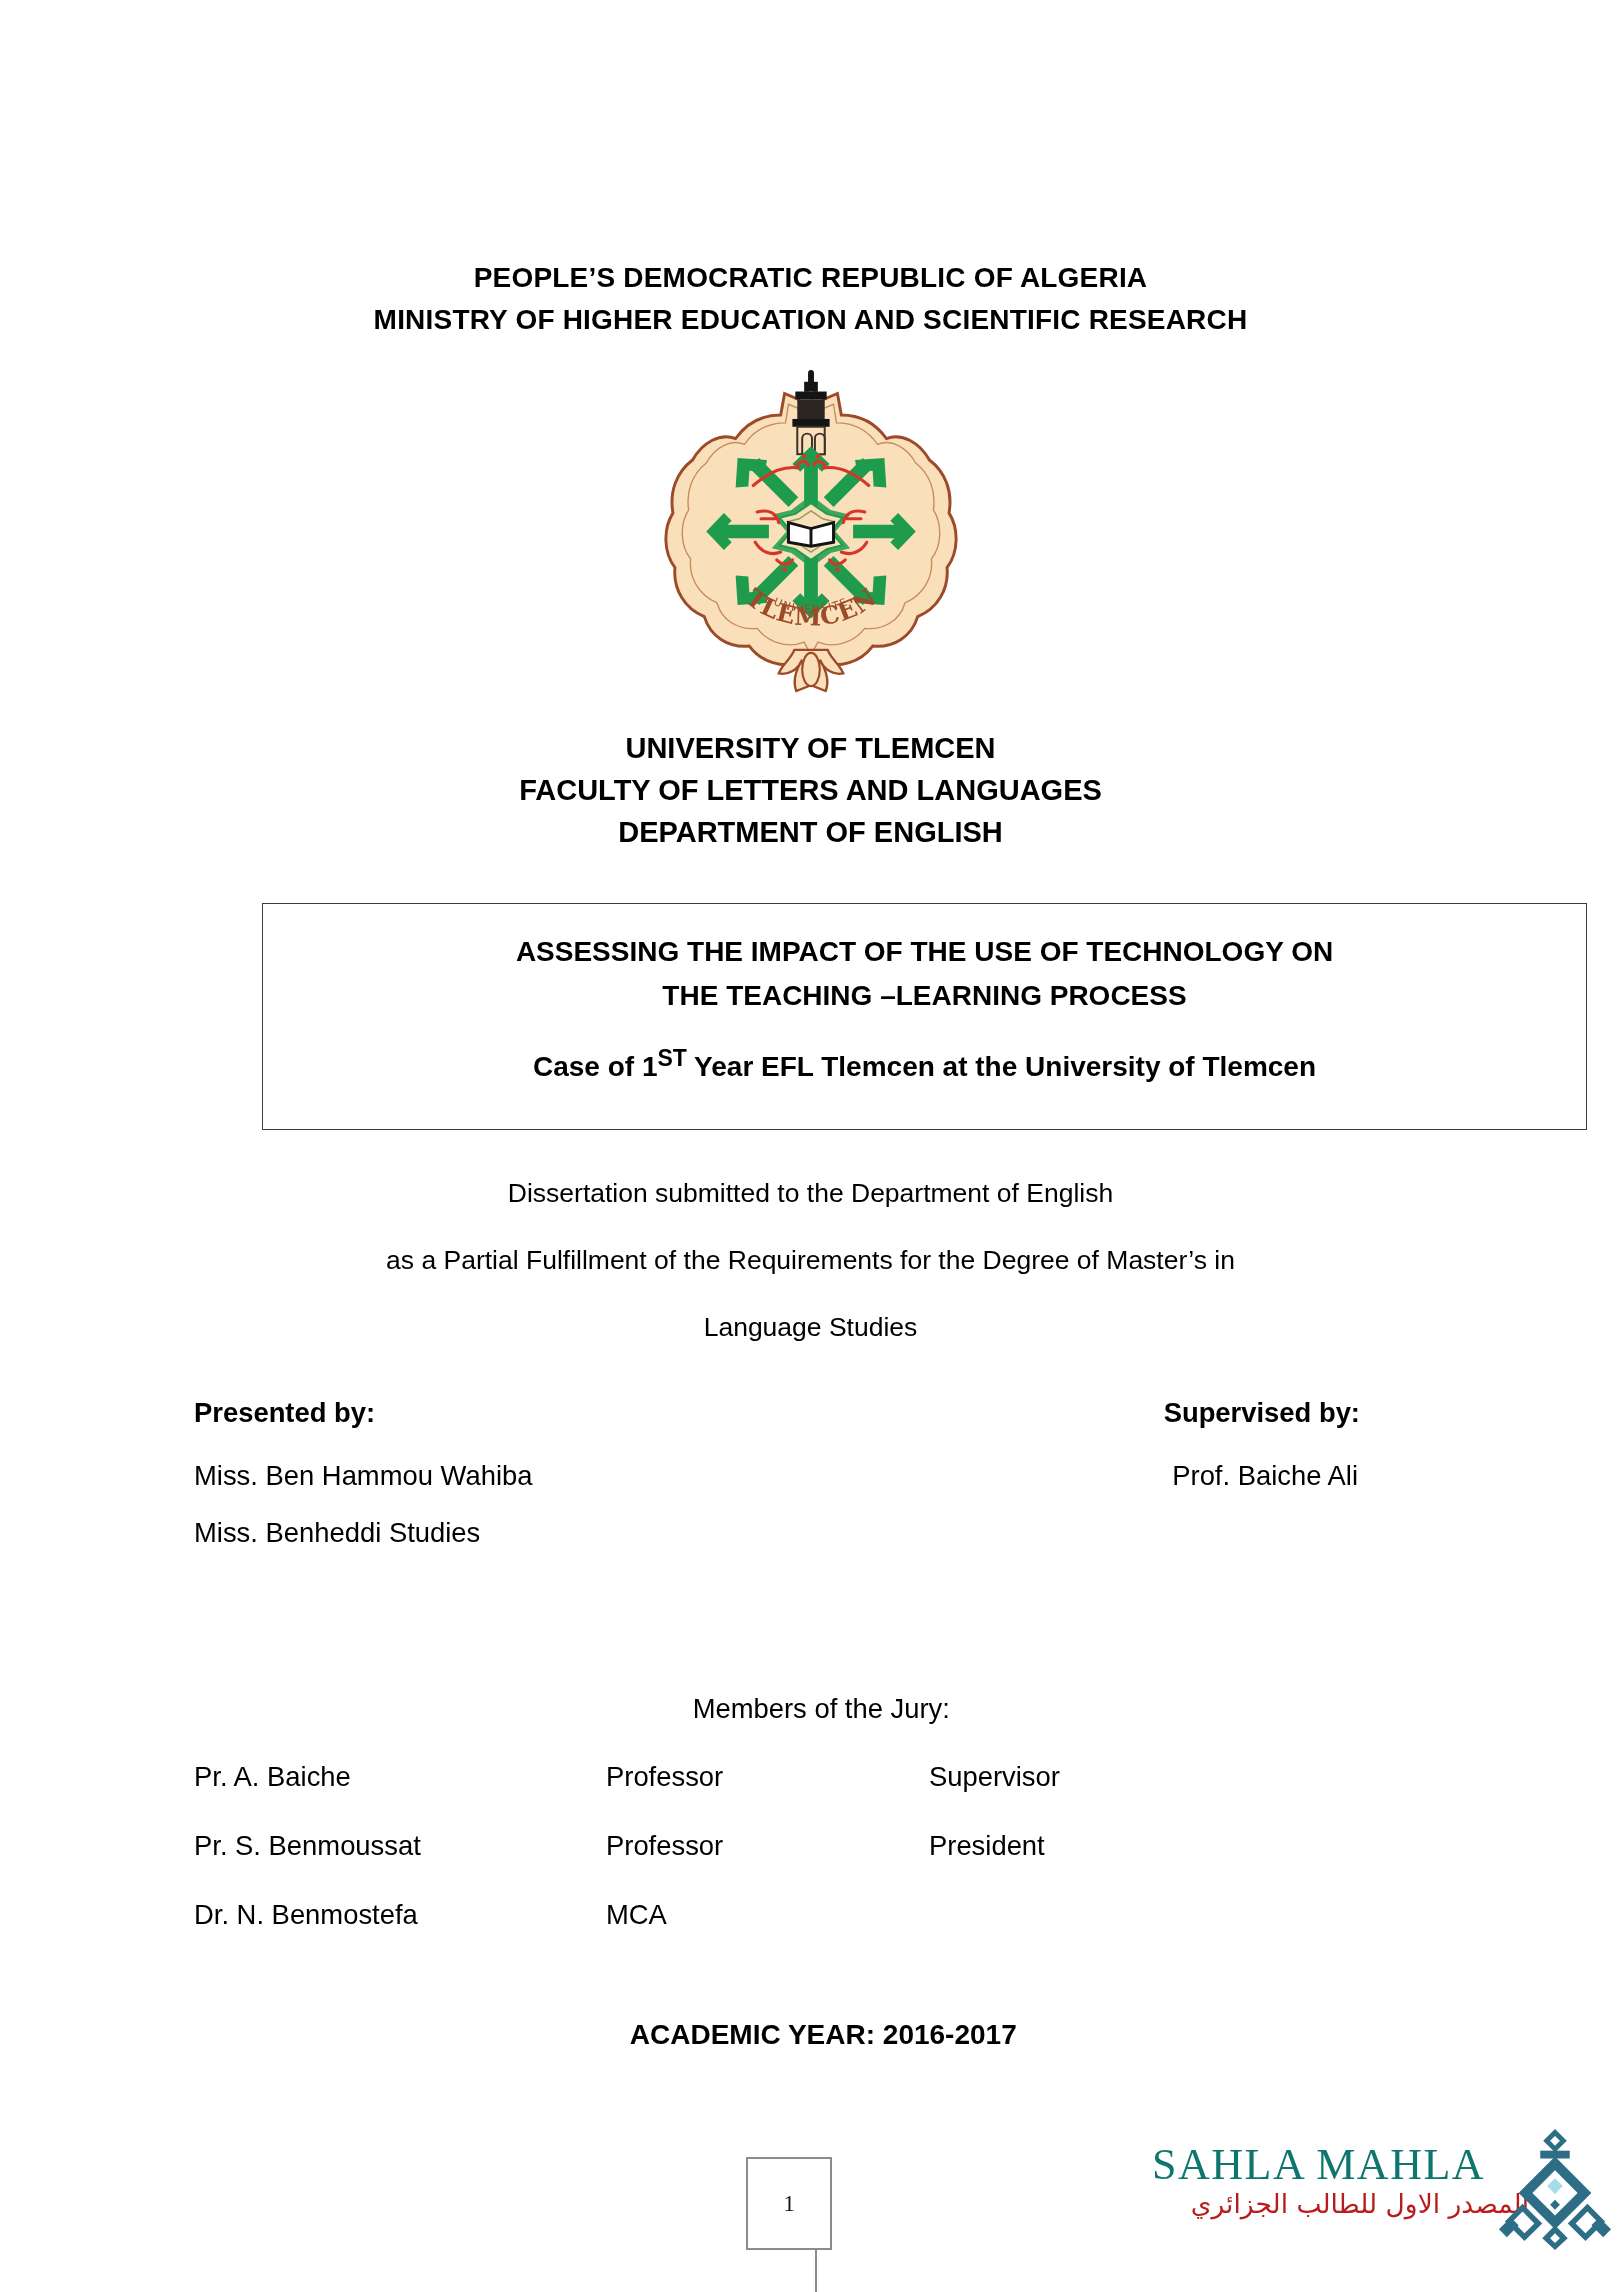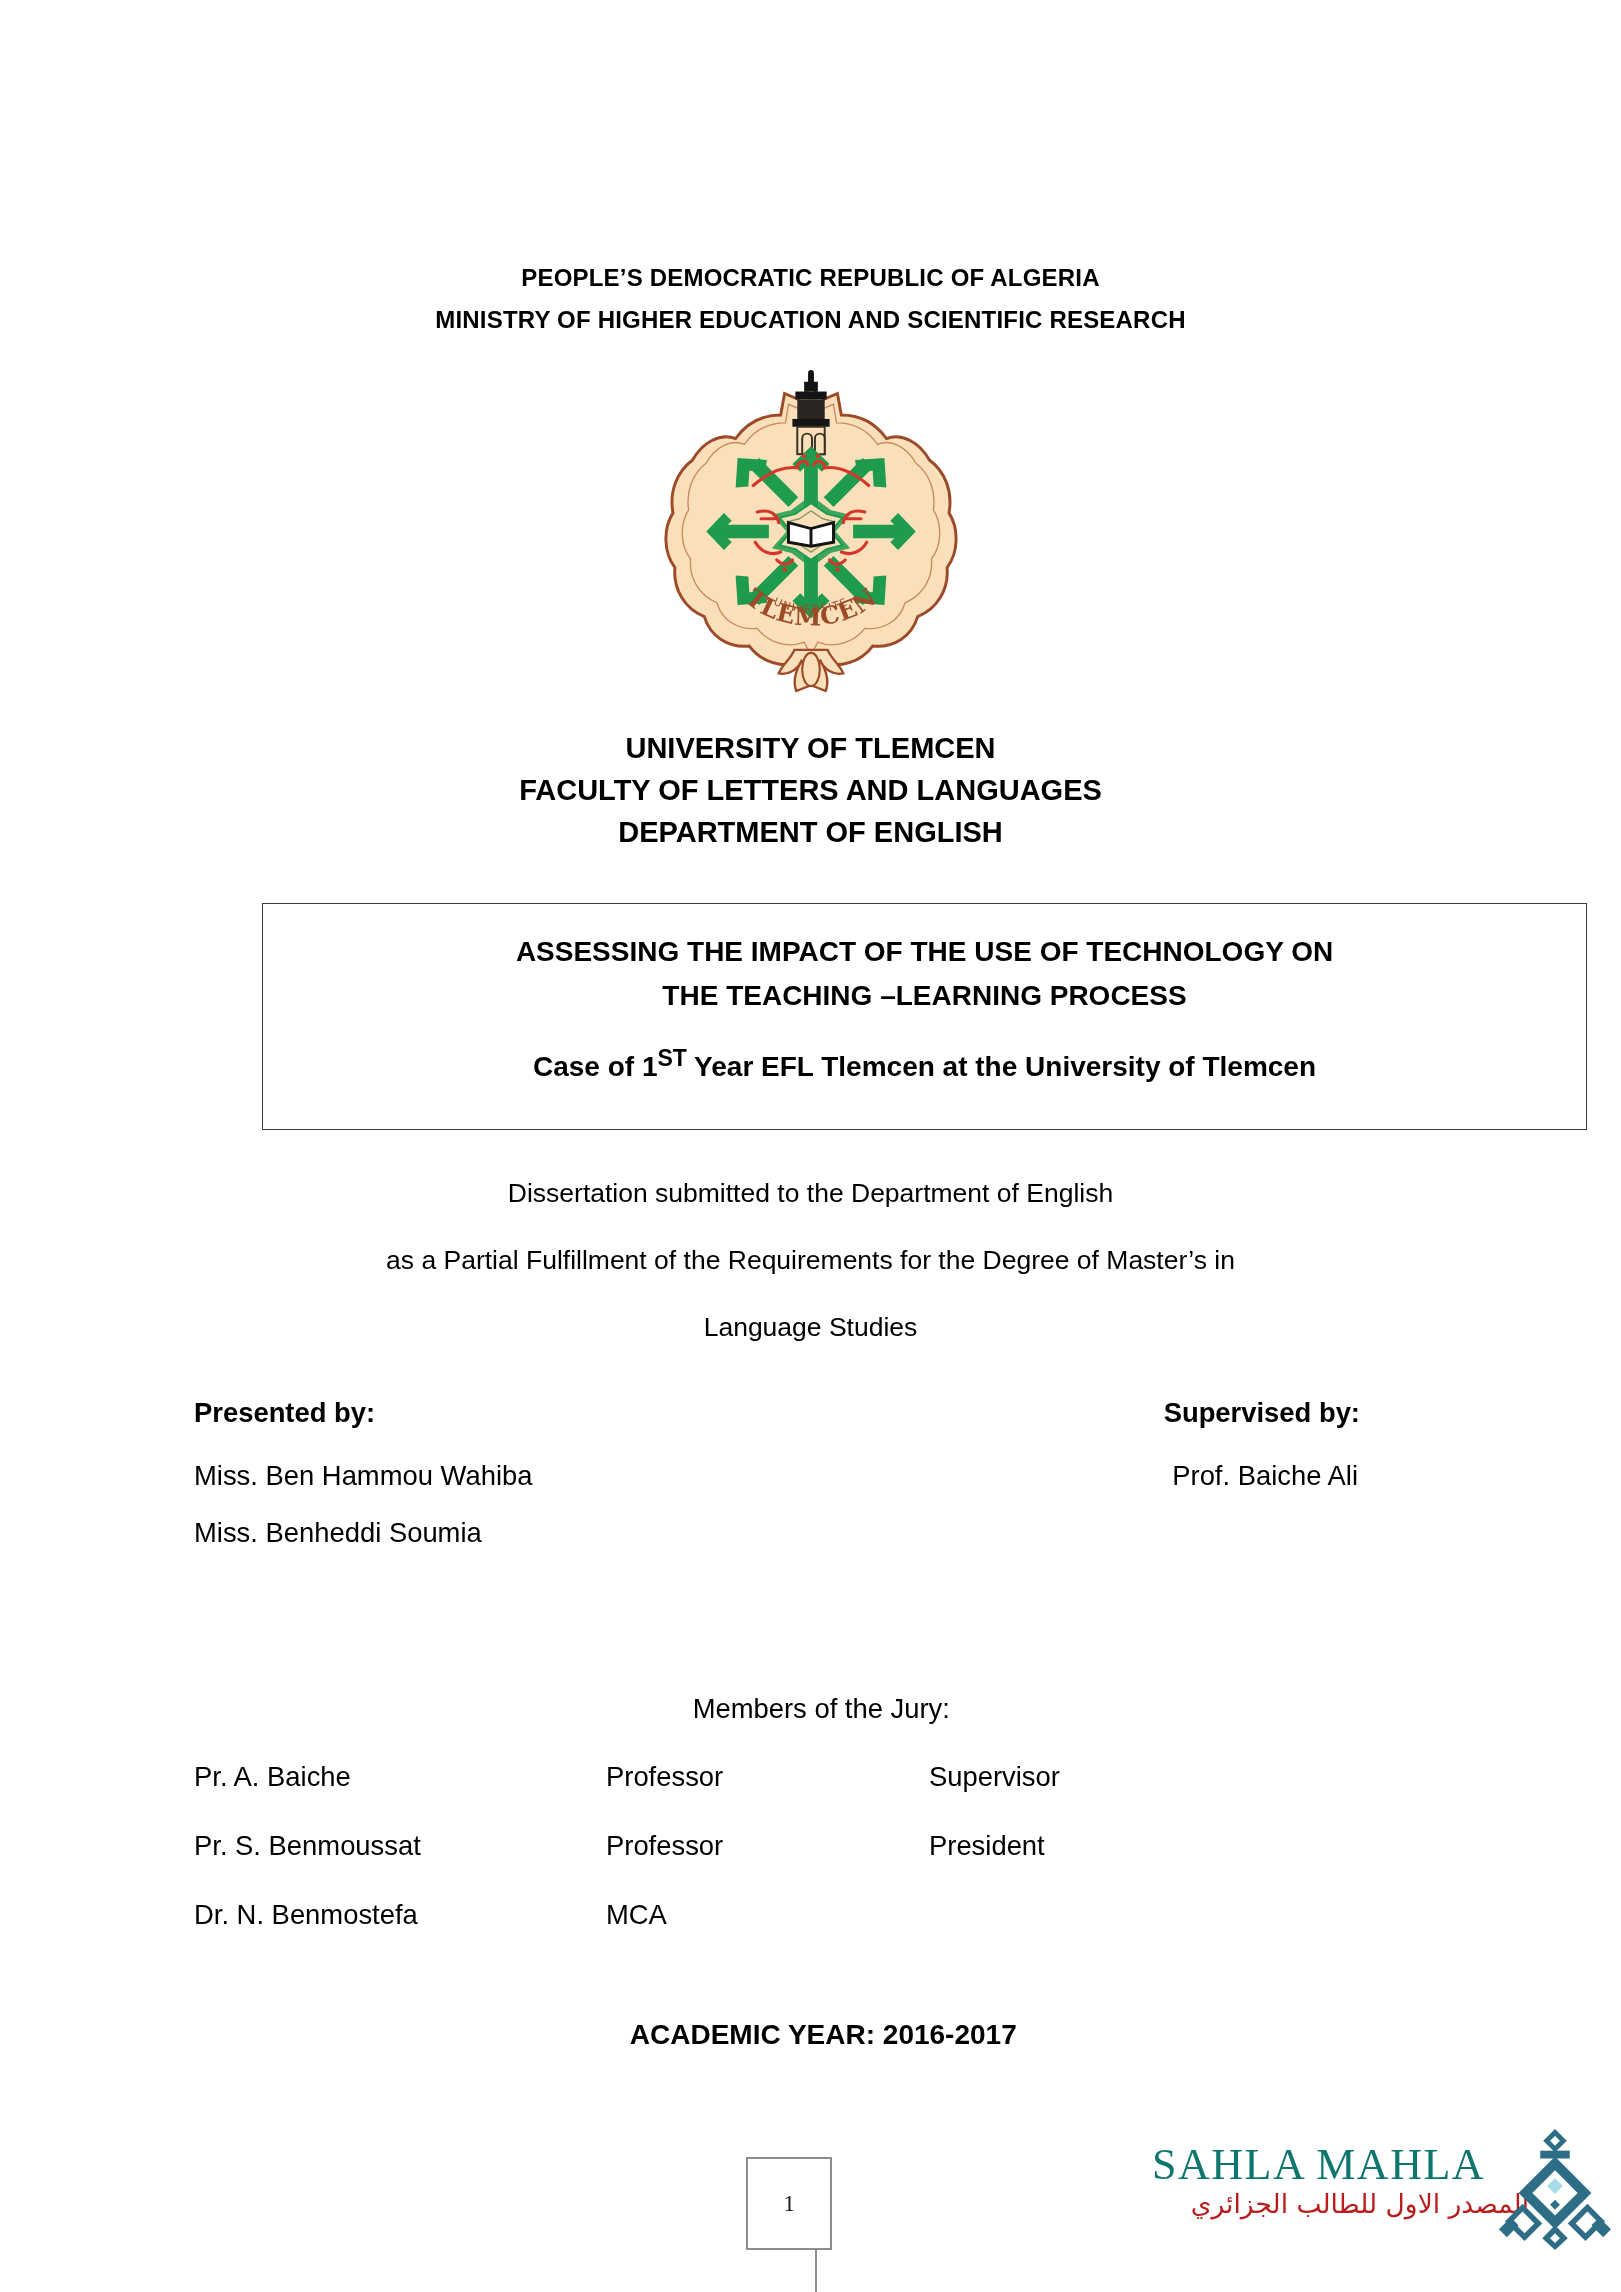--- a/index.html
+++ b/index.html
@@ -21,21 +21,21 @@
 
   
   .ministry-header {
     position: absolute;
     top: 257px;
     left: 0;
     width: 1621px;
     text-align: center;
   }
   .ministry-header .line {
-    font-size: 24px;
+    font-size: 28px;
     font-weight: bold;
     letter-spacing: 0.2px;
     line-height: 42px;
     white-space: nowrap;
   }
 
   
   .emblem-wrap {
     position: absolute;
     top: 370px;
@@ -422,21 +422,21 @@
   <div class="credits">
     <div class="credits-row credits-heading-row">
       <div class="label">Presented by:</div>
       <div class="label">Supervised by:</div>
     </div>
     <div class="credits-row credits-name-row">
       <div class="value-left">Miss. Ben Hammou Wahiba</div>
       <div class="value-right">Prof. Baiche Ali</div>
     </div>
     <div class="credits-row">
-      <div class="value-left">Miss. Benheddi Soumia</div>
+      <div class="value-left">Miss. Benheddi Studies</div>
       <div class="value-right"></div>
     </div>
   </div>
 
   <div class="jury-heading">Members of the Jury:</div>
   <table class="jury-table">
     <tbody>
       <tr>
         <td class="col-name">Pr. A. Baiche</td>
         <td class="col-rank">Professor</td>

